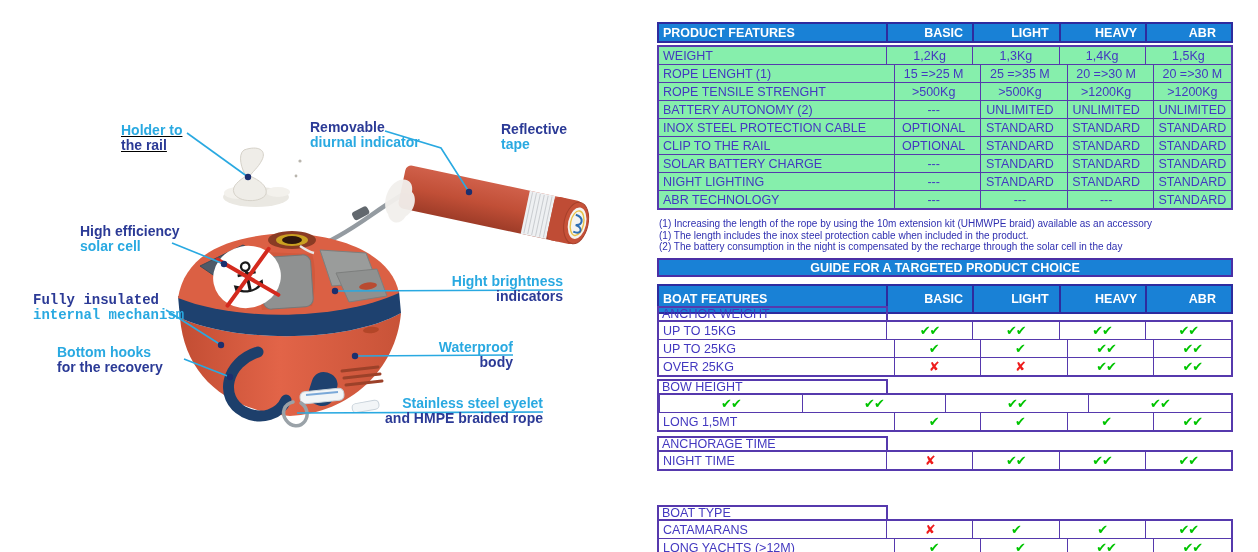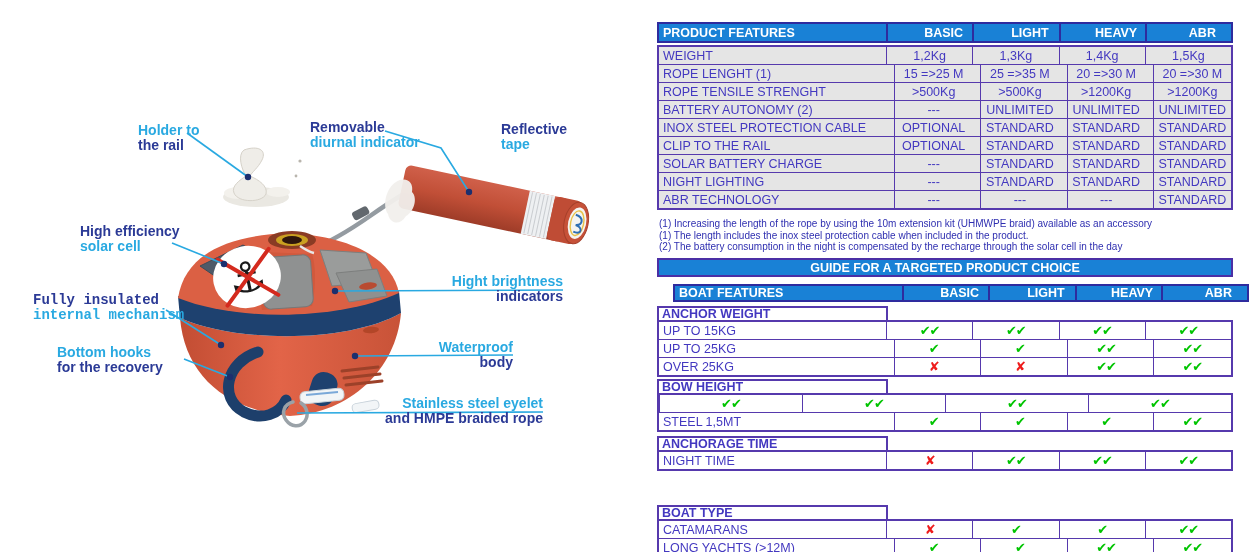--- a/index.html
+++ b/index.html
@@ -17,37 +17,37 @@
   
   #panel{position:absolute;left:657px;top:0;width:578px;height:552px;
          color:#4338c0;font-size:12.5px;}
   .thead{position:absolute;left:0;width:576px;background:#2e2b9e;border:2px solid #2e2b9e;
          display:flex;gap:2px;box-sizing:border-box;}
   .hcell{background:#1981d6;color:#ffffff;font-weight:bold;font-size:12.5px;
          display:flex;align-items:center;justify-content:center;padding-left:27px;}
   .hcell.first{width:227px;justify-content:flex-start;padding-left:4px;box-sizing:border-box;}
   .hcell.col{flex:1;}
 
-  .tbody{position:absolute;left:0;width:576px;border:2px solid #5639ad;background:#e5e5e5;
+  .tbody{position:absolute;left:0;width:576px;border:2px solid #5639ad;background:#86efac;
          box-sizing:border-box;}
   .trow{display:flex;height:17px;align-items:center;}
   .trow + .trow{border-top:1.5px solid #5639ad;gap:8px;}
   .tcell{display:flex;align-items:center;height:100%;box-sizing:border-box;}
   .tcell.label{width:227px;padding-left:4px;}
   .tcell.val{flex:1;justify-content:center;border-left:1.5px solid #5639ad;}
 
   .footnotes{position:absolute;left:2px;top:218px;font-size:10px;line-height:11.5px;
              color:#2f2fb0;white-space:nowrap;}
   .banner{position:absolute;left:0;top:258px;width:576px;height:19px;background:#1981d6;
           border:2px solid #4b2fa5;box-sizing:border-box;color:#fff;font-weight:bold;
           font-size:12.5px;display:flex;align-items:center;justify-content:center;}
 
   .sec{position:absolute;left:0;width:576px;}
   .sec-title{width:231px;height:16px;border:2px solid #5639ad;box-sizing:border-box;
-             font-weight:bold;display:flex;align-items:center;padding-left:3px;}
+             font-weight:normal;display:flex;align-items:center;padding-left:3px;}
   .sec-rows{margin-top:-2px;width:576px;border:2px solid #5639ad;box-sizing:border-box;background:#fff;}
   .mark{font-family:"DejaVu Sans",sans-serif;font-weight:bold;font-size:13px;letter-spacing:-1px;}
   .check{color:#00c400;}
   .cross{color:#ee1c1c;}
 </style>
 </head>
 <body>
 
 <div id="stage">
 
@@ -171,21 +171,21 @@
         <circle cx="248" cy="177" r="3.2"></circle>
         <circle cx="469" cy="192" r="3.2"></circle>
         <circle cx="224" cy="264" r="3.2"></circle>
         <circle cx="221" cy="345" r="3.2"></circle>
         <circle cx="230" cy="377" r="3.2"></circle>
         <circle cx="335" cy="291" r="3.2"></circle>
         <circle cx="355" cy="356" r="3.2"></circle>
       </g>
     </svg>
 
-    <div class="callout" style="left:138px;top:123px;">
+    <div class="callout" style="left:121px;top:123px;text-decoration:underline;">
       <span class="lb">Holder to</span>
       <span class="nv">the rail</span>
     </div>
     <div class="callout" style="left:310px;top:120px;">
       <span class="nv">Removable</span>
       <span class="lb">diurnal indicator</span>
     </div>
     <div class="callout" style="left:501px;top:122px;">
       <span class="nv">Reflective</span>
       <span class="lb">tape</span>
@@ -293,21 +293,21 @@
     </div>
 
     <div class="footnotes">
       <div>(1) Increasing the length of the rope by using the 10m extension kit (UHMWPE braid) available as an accessory</div>
       <div>(1) The length includes the inox steel protection cable when included in the product.</div>
       <div>(2) The  battery consumption in the night is compensated by the recharge through the solar cell in the day</div>
     </div>
 
     <div class="banner">GUIDE FOR A TARGETED PRODUCT CHOICE</div>
 
-    <div class="thead" style="top:284px;height:18px;margin-left:16px;">
+    <div class="thead" style="top:284px;height:30px;">
       <div class="hcell first">BOAT FEATURES</div>
       <div class="hcell col">BASIC</div>
       <div class="hcell col">LIGHT</div>
       <div class="hcell col">HEAVY</div>
       <div class="hcell col">ABR</div>
     </div>
 
     <div class="sec" style="top:306px;">
       <div class="sec-title">ANCHOR WEIGHT</div>
       <div class="sec-rows">
@@ -338,21 +338,21 @@
     <div class="sec" style="top:379px;">
       <div class="sec-title">BOW HEIGHT</div>
       <div class="sec-rows">
         <div class="trow">
           <div class="tcell val mark check">✔✔</div>
           <div class="tcell val mark check">✔✔</div>
           <div class="tcell val mark check">✔✔</div>
           <div class="tcell val mark check">✔✔</div>
         </div>
         <div class="trow">
-          <div class="tcell label">STEEL 1,5MT</div>
+          <div class="tcell label">LONG 1,5MT</div>
           <div class="tcell val mark check">✔</div>
           <div class="tcell val mark check">✔</div>
           <div class="tcell val mark check">✔</div>
           <div class="tcell val mark check">✔✔</div>
         </div>
       </div>
     </div>
 
     <div class="sec" style="top:436px;">
       <div class="sec-title">ANCHORAGE TIME</div>

